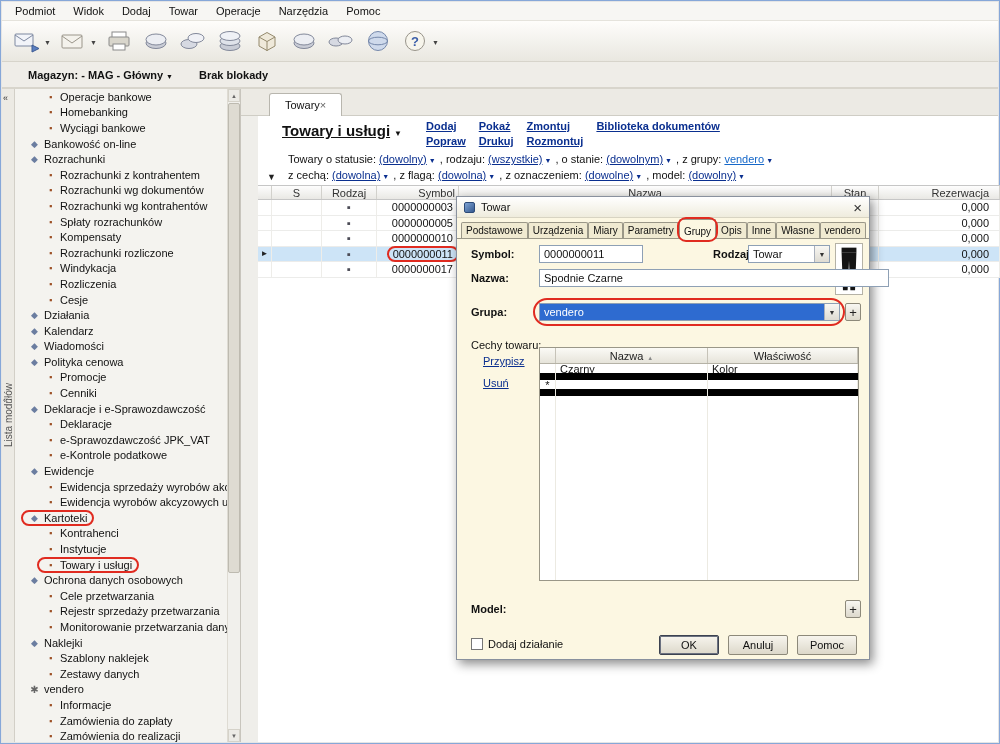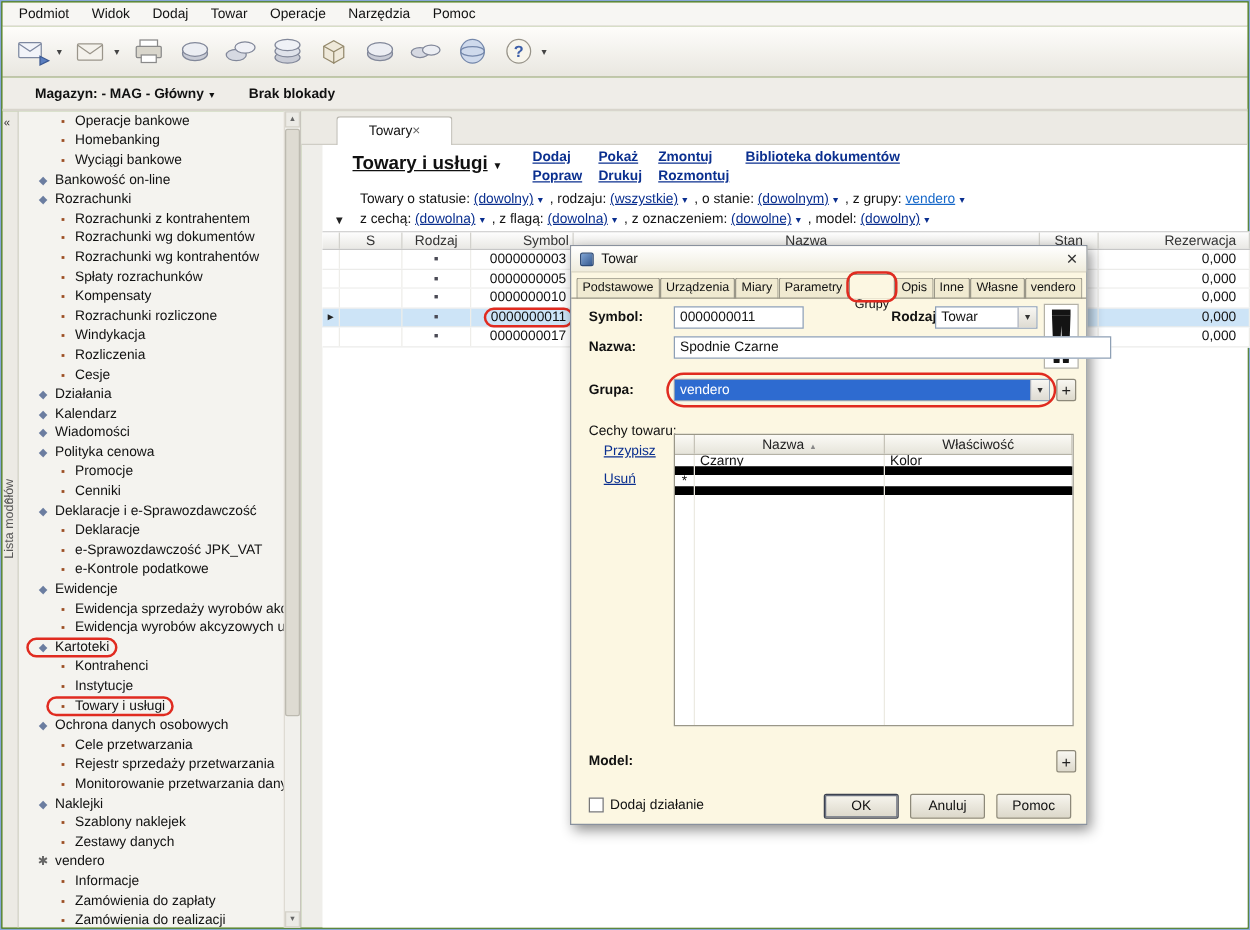--- a/index.html
+++ b/index.html
@@ -1,18 +1,18 @@
 <!DOCTYPE html>
 <html><head>
 <meta charset="utf-8">
 <style>
   *{margin:0;padding:0;box-sizing:border-box}
   html,body{width:1000px;height:744px;overflow:hidden}
   body{font-family:"Liberation Sans",sans-serif;font-size:11px;color:#111;background:#fff;position:relative}
-  .window{position:absolute;inset:0;border:1px solid #86a7d8;background:#4d7c0f}
+  .window{position:absolute;inset:0;border:1px solid #86a7d8;background:#e5e5e5}
 
   
   .menubar{position:absolute;left:1px;right:1px;top:1px;height:18px;display:flex;align-items:center;background:#f7f6f3;padding-left:4px}
   .menu-item{padding:2px 9px;cursor:default}
 
   
   .toolbar{position:absolute;left:1px;right:1px;top:19px;height:42px;display:flex;align-items:center;gap:7px;padding-left:10px;background:linear-gradient(#fefdfb,#e9e7e0);border-top:1px solid #e5e3dc;border-bottom:1px solid #d7d4cb}
   .tool{display:flex;align-items:center;cursor:pointer}
   .tool-ic{width:30px;height:30px;display:block}
   .tool-ic svg{width:30px;height:30px;display:block}
@@ -46,21 +46,21 @@
   .sb{position:absolute;right:0;top:0;bottom:0;width:13px;background:#f1f0ec;border-left:1px solid #dedbd3}
   .sb-up,.sb-down{position:absolute;left:0;width:12px;height:13px;background:#ecebe6;border:1px solid #d5d2c9;display:flex;align-items:center;justify-content:center;cursor:pointer}
   .sb-up{top:0}.sb-down{bottom:0}
   .sb-up::before{content:"▲";font-size:6px;color:#666}
   .sb-down::before{content:"▼";font-size:6px;color:#666}
   .sb-thumb{position:absolute;left:0;top:14px;width:12px;height:470px;background:#dedbd2;border:1px solid #bdbab0;border-radius:2px;cursor:grab}
 
   
   .main{position:absolute;left:240px;right:1px;top:88px;bottom:1px;background:#efeeea}
   .tabstrip{position:absolute;left:0;right:0;top:0;height:27px;background:#eceae4;border-bottom:1px solid #cfcdc5}
-  .tab{position:absolute;left:28px;bottom:-1px;height:23px;background:#fff;border:1px solid #b8b6ae;border-bottom:none;border-radius:3px 3px 0 0;display:flex;align-items:center;padding:0 25px;gap:0;cursor:pointer}
+  .tab{position:absolute;left:28px;bottom:-1px;height:23px;background:#fff;border:1px solid #b8b6ae;border-bottom:none;border-radius:3px 3px 0 0;display:flex;align-items:center;padding:0 15px;gap:0;cursor:pointer}
   .tab-close{cursor:pointer;color:#666;line-height:1}
   .tab-close::before{content:"×";font-size:11px}
   .content{position:absolute;left:17px;right:0;top:27px;bottom:0;background:#fff}
 
   .page-title{position:absolute;left:24px;top:6px;font-size:15px;font-weight:bold;cursor:pointer}
   .page-title .tt{text-decoration:underline}
   .title-caret{display:inline-block;margin-left:4px}
   .title-caret::before{content:"▼";font-size:8px}
 
   .actions{position:absolute;left:168px;top:3px;display:flex}
@@ -96,21 +96,21 @@
   .symwrap.hl::after{content:"";position:absolute;inset:-2px -4px;border:2px solid #e02b20;border-radius:9px;pointer-events:none}
 
   
   .dialog{position:absolute;left:455px;top:195px;width:414px;height:464px;background:#fcf7e2;border:1px solid #89919e;box-shadow:3px 4px 10px rgba(0,0,0,.45);z-index:10}
   .dtitle{position:absolute;left:0;right:0;top:0;height:21px;background:linear-gradient(#ffffff,#efecdd);border-bottom:1px solid #d8d4c2;display:flex;align-items:center;padding:0 7px;gap:6px}
   .dicon{width:11px;height:11px;background:linear-gradient(135deg,#7fa4d4,#35598f);border:1px solid #2c4a77;border-radius:2px}
   .dclose{margin-left:auto;cursor:pointer;color:#333;line-height:1}
   .dclose::before{content:"×";font-size:15px}
   .dtabs{position:absolute;left:4px;top:22px;height:20px;display:flex;align-items:flex-end}
   .dtab{height:17px;padding:2px 4px 0;border:1px solid #9a9788;border-bottom:none;background:#f0ead1;border-radius:2px 2px 0 0;position:relative;cursor:pointer;font-size:10px;white-space:nowrap}
-  .dtab.active{height:20px;background:#fcf7e2;z-index:2;padding-top:18px}
+  .dtab.active{height:20px;background:#fcf7e2;z-index:2;padding-top:6px}
   .dtab.hl::after{content:"";position:absolute;inset:-3px -3px;border:2px solid #e02b20;border-radius:9px;z-index:5;pointer-events:none}
   .tabline{position:absolute;left:0;right:0;top:41px;border-top:1px solid #9a9788}
   .dlabel{position:absolute;font-weight:bold}
   .dtext{position:absolute}
   .dinput{position:absolute;height:18px;background:#fff;border:1px solid #8ea0b5;display:flex;align-items:center;padding:0 4px}
   .combo{position:absolute;height:18px;background:#fff;border:1px solid #8ea0b5;display:flex;align-items:center}
   .combo .cval{flex:1;padding:0 4px;height:100%;display:flex;align-items:center}
   .combo.focus .cval{background:#2e6bd0;color:#fff}
   .cbtn{width:15px;height:100%;background:linear-gradient(#f8f7f3,#dedbd2);border-left:1px solid #aab0bb;display:flex;align-items:center;justify-content:center;cursor:pointer}
   .cbtn::before{content:"▼";font-size:7px;color:#333}

